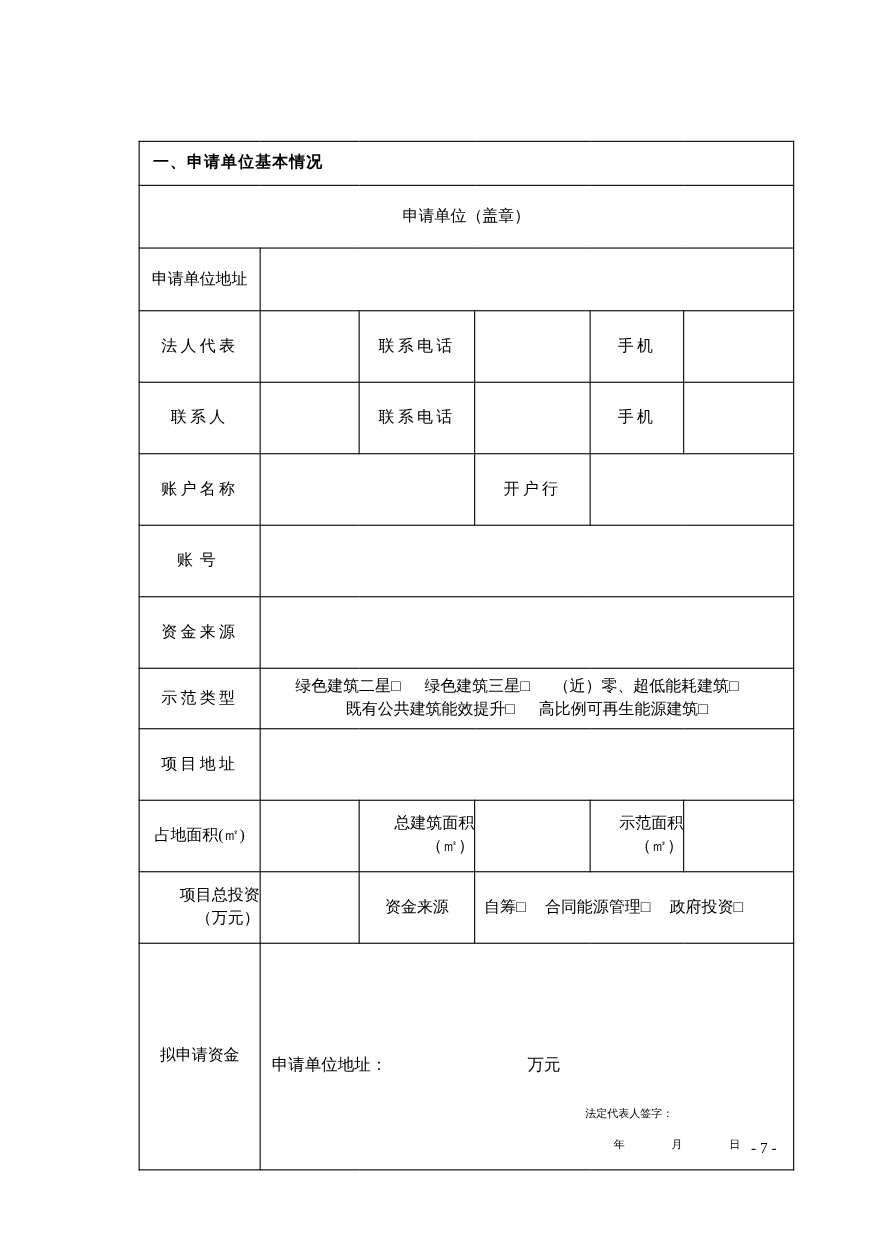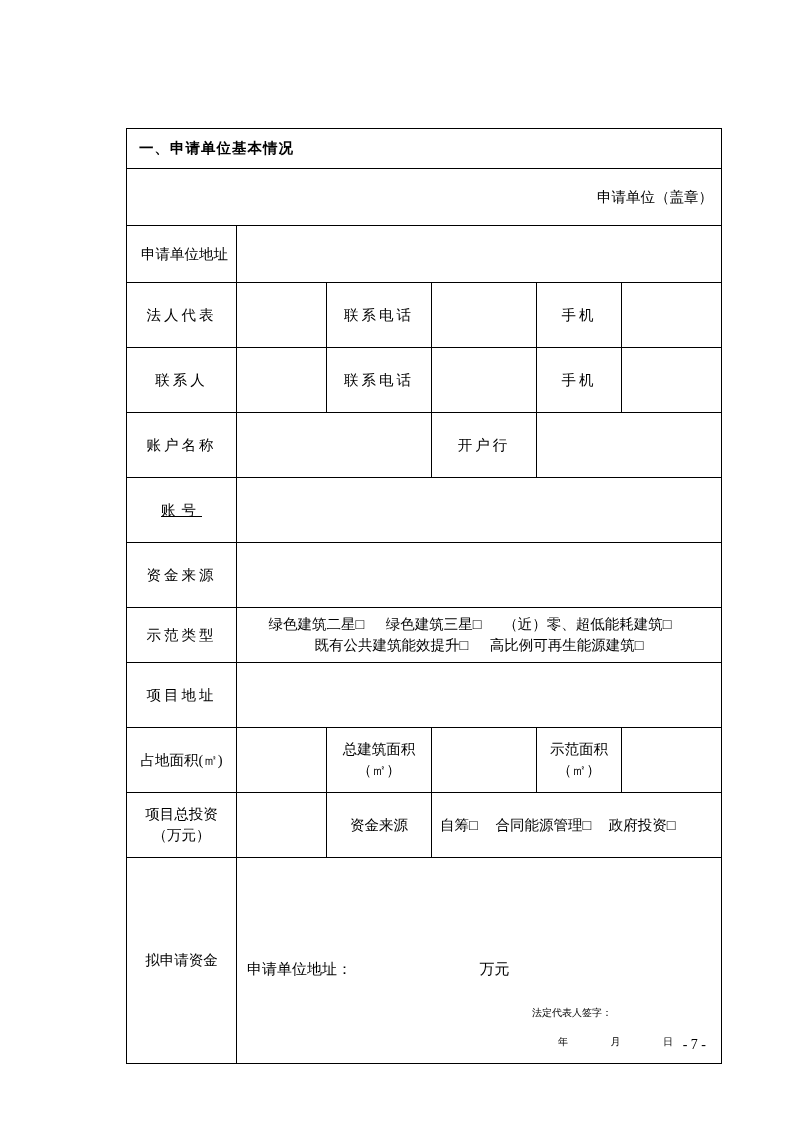--- a/index.html
+++ b/index.html
@@ -41,47 +41,46 @@
   }
   .section-title {
     font-family: "Liberation Sans", "DejaVu Sans", sans-serif;
     font-weight: bold;
     font-size: 19px;
     padding: 9px 0 9px 12px !important;
     letter-spacing: 1px;
   }
   .lbl-left {
     padding-left: 10px !important;
-    text-align: right;
+    text-align: center;
   }
   .lbl-center {
     text-align: center;
   }
   .cell-pad {
     padding: 6px 8px !important;
   }
   .h-tall { height: 52px; }
   .h-mid  { height: 44px; }
   .spaced {
     letter-spacing: 6px;
     padding-right: 6px;
-    text-decoration: underline;
   }
   .spaced2 {
     letter-spacing: 3px;
   }
   .demo-types {
     text-align: center;
     padding: 6px 10px !important;
     line-height: 1.7;
     font-size: 14.5px;
   }
   .demo-types .row1 span { margin-right: 18px; }
   .two-line {
-    text-align: center;
+    text-align: right;
     line-height: 1.3;
   }
   .funds-cell {
     height: 205px;
     vertical-align: top;
     position: relative;
     padding: 0 !important;
   }
   .funds-total {
     padding: 18px 0 0 10px;

